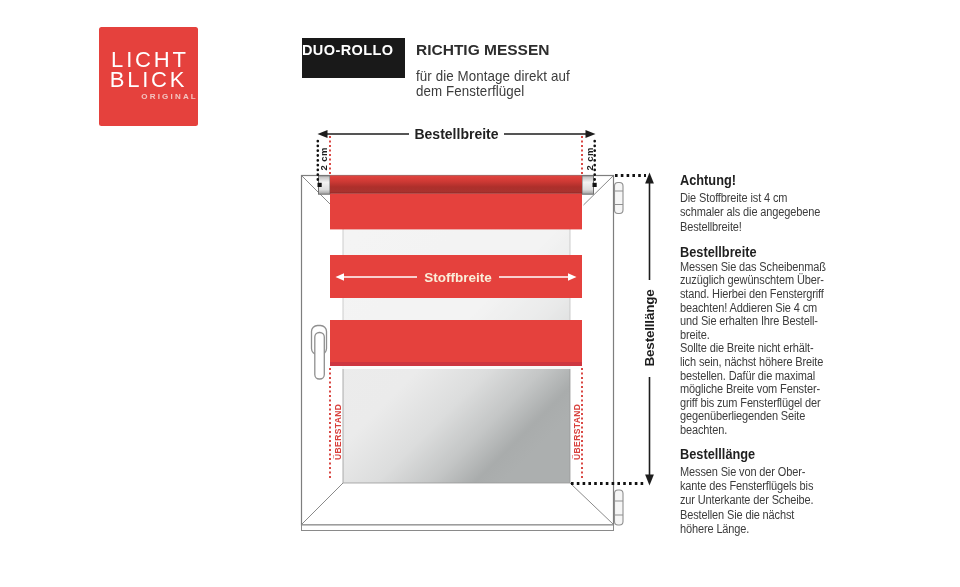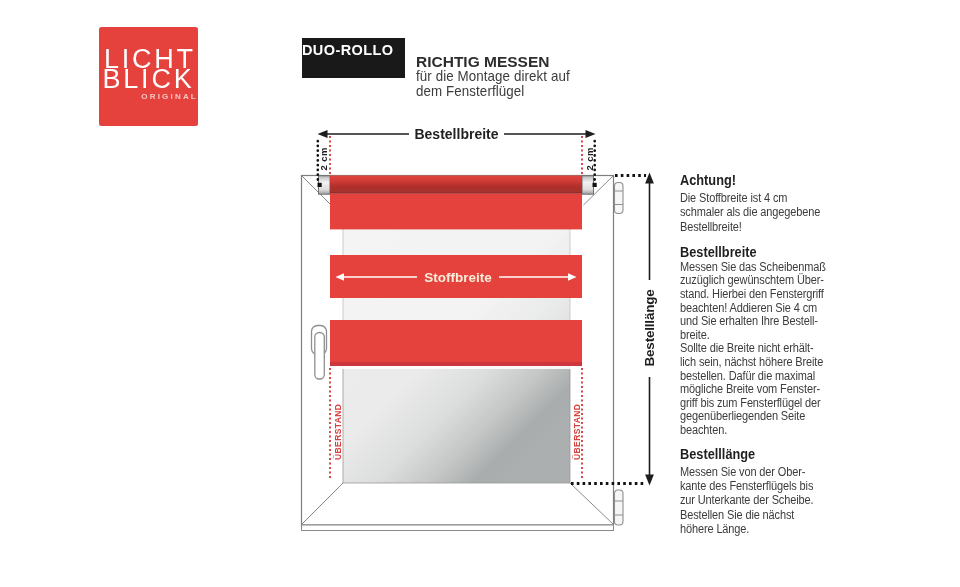--- a/index.html
+++ b/index.html
@@ -7,29 +7,29 @@
   body{width:960px;height:587px;position:relative;overflow:hidden;
        font-family:"Liberation Sans",sans-serif;-webkit-font-smoothing:antialiased;}
   .abs{position:absolute;}
 </style>
 </head>
 <body>
 
 <div class="abs" style="left:99px;top:27px;width:99px;height:99px;background:#e5413d;border-radius:2.5px;"></div>
 
 <div class="abs" style="left:99px;top:50px;width:99px;text-align:center;color:#fff;
-     font-size:27px;line-height:19.7px;letter-spacing:2.8px;font-weight:400;text-indent:2.8px;">LICHT<br>BLICK</div>
+     font-size:22px;line-height:19.7px;letter-spacing:2.8px;font-weight:400;text-indent:2.8px;">LICHT<br>BLICK</div>
 
 <div class="abs" style="left:99px;top:91.5px;width:99px;text-align:center;color:#f3c5c1;
      font-size:8px;letter-spacing:2.2px;font-weight:700;text-indent:2.2px;margin-left:20px;">ORIGINAL</div>
 
 <div class="abs" style="left:302px;top:38px;width:103px;height:40px;background:#191919;color:#fff;
      font-size:14.5px;font-weight:700;letter-spacing:0.4px;text-align:left;line-height:24px;">DUO-ROLLO</div>
 
-<div class="abs" style="left:416px;top:54px;font-size:15.5px;font-weight:700;color:#2d2d2d;
+<div class="abs" style="left:416px;top:42px;font-size:15.5px;font-weight:700;color:#2d2d2d;
      letter-spacing:0px;line-height:16px;">RICHTIG MESSEN</div>
 
 <div class="abs" style="left:416px;top:67.5px;font-size:15px;color:#3c3c3c;line-height:15.2px;
      letter-spacing:0.1px;transform:scaleX(0.89);transform-origin:0 0;white-space:nowrap;">für die Montage direkt auf<br>dem Fensterflügel</div>
 
 <svg class="abs" style="left:0;top:0;" width="960" height="587" viewBox="0 0 960 587">
   <defs>
     <linearGradient id="glassG" x1="0" y1="0.15" x2="0.7" y2="1">
       <stop offset="0" stop-color="#ededed"></stop>
       <stop offset="0.5" stop-color="#ebebeb"></stop>

